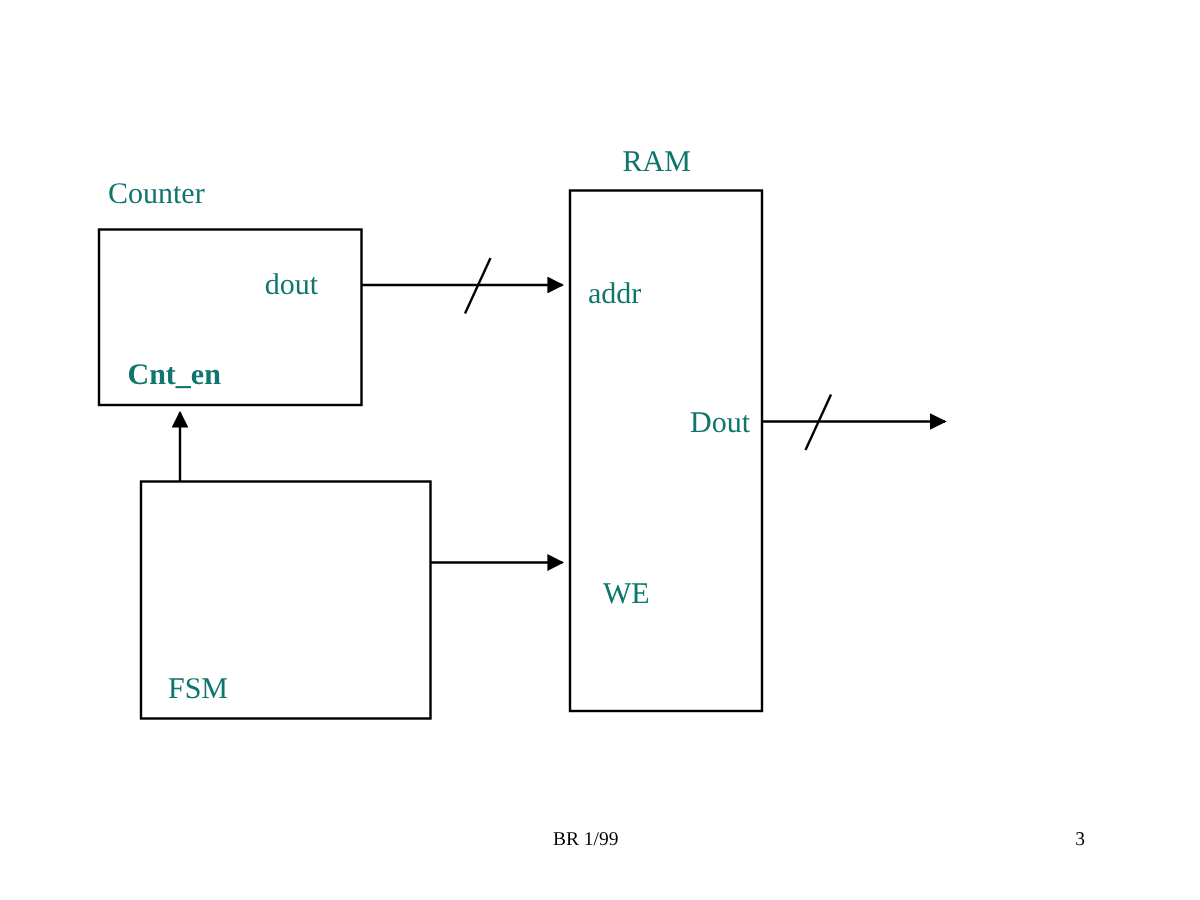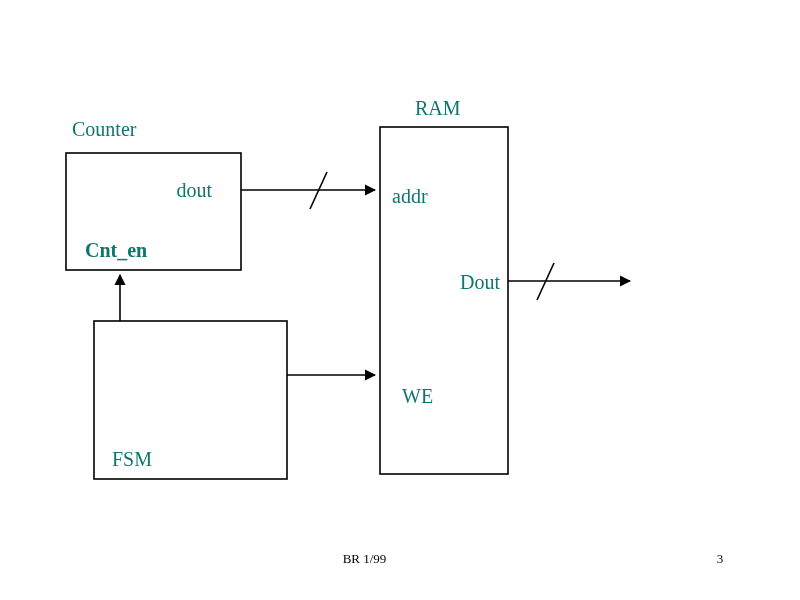--- a/index.html
+++ b/index.html
@@ -53,20 +53,21 @@
 
   .footer-center {
     position: absolute;
     left: 0;
     top: 551px;
     width: 729px;
     text-align: center;
     font-size: 13px;
     line-height: 16px;
     color: #000000;
+    padding-left: 26px;
   }
   .footer-page {
     position: absolute;
     left: 700px;
     top: 551px;
     width: 40px;
     text-align: center;
     font-size: 13px;
     line-height: 16px;
     color: #000000;

